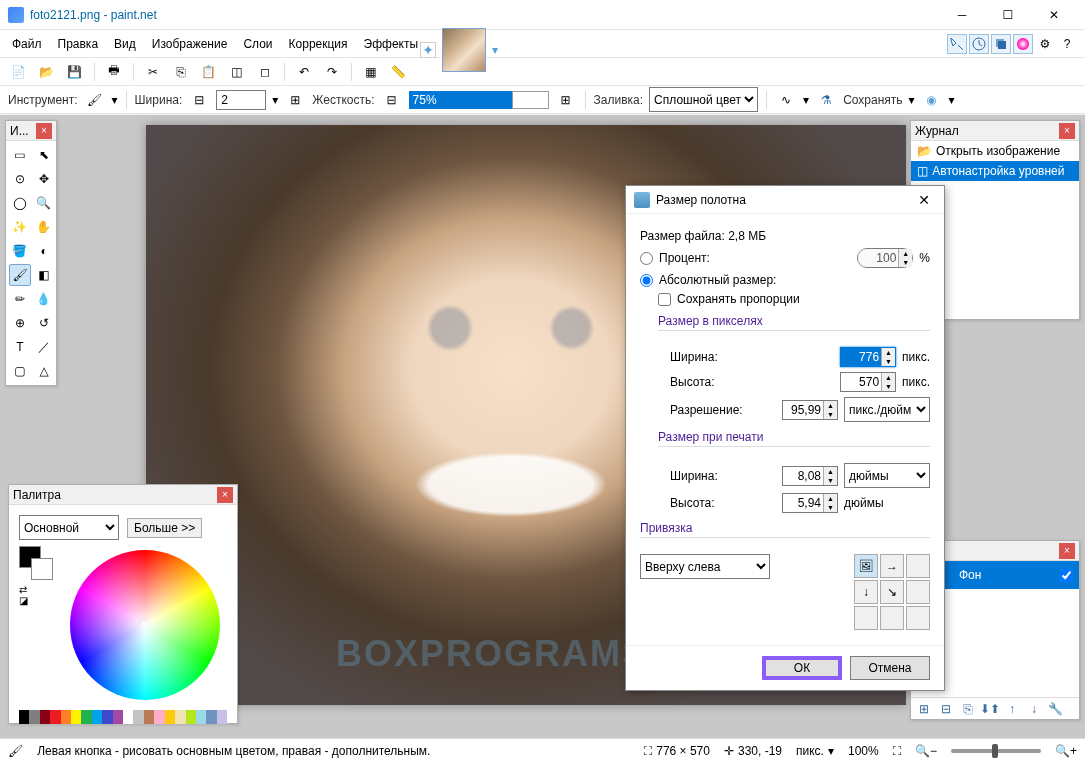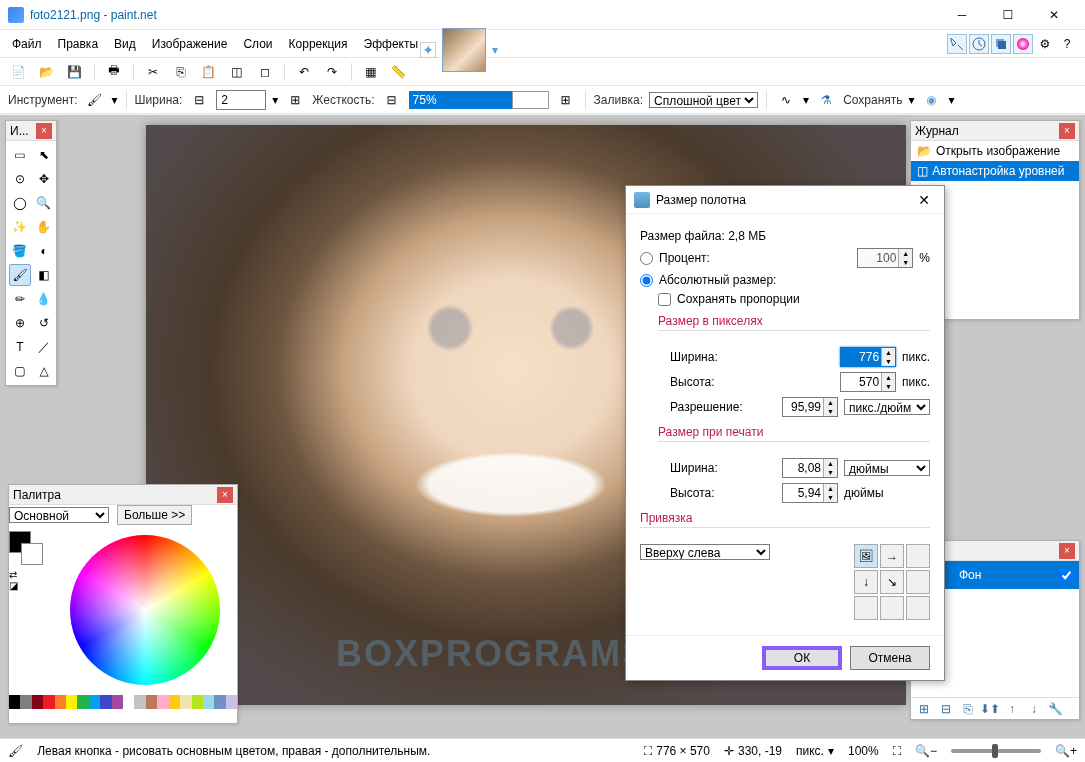--- a/index.html
+++ b/index.html
@@ -23,41 +23,41 @@
 .tb-right .btn.plain { border: none; background: transparent; }
 
 
 .toolbar { height: 28px; background: #fff; display: flex; align-items: center; padding: 0 8px; gap: 6px; border-bottom: 1px solid #e5e5e5; }
 .toolbar .tbtn { width: 22px; height: 22px; display: flex; align-items: center; justify-content: center; border-radius: 2px; }
 .toolbar .sep { width: 1px; height: 18px; background: #ddd; margin: 0 2px; }
 .toolbar .label { color: #333; }
 .toolbar input[type=text] { height: 20px; border: 1px solid #7a7a7a; padding: 0 4px; }
 .slider-track { height: 18px; background: #0078d7; color: #fff; padding: 0 4px; display: flex; align-items: center; width: 140px; position: relative; }
 .slider-track::after { content:''; position:absolute; right:0; top:0; bottom:0; width: 35px; background:#fff; border:1px solid #999; }
-select { height: 16px; border: 1px solid #7a7a7a; background: #fff; font-size: 12px; }
+select { height: 25px; border: 1px solid #7a7a7a; background: #fff; font-size: 12px; }
 
 
 .workarea { position: absolute; top: 115px; bottom: 24px; left: 0; right: 0; background: #c8c8c8; overflow: hidden; }
 .canvas { position: absolute; left: 146px; top: 10px; width: 760px; height: 580px; background: #fff; box-shadow: 0 0 10px rgba(0,0,0,0.3); overflow: hidden; }
 .photo { width: 100%; height: 100%; background: radial-gradient(ellipse 55% 65% at 48% 42%, #f6e0c8 0%, #efd6be 24%, #c7a380 40%, #6d5540 56%, #4a3a2c 72%, #524a4a 100%); position: relative; }
 .photo::before { content: ''; position: absolute; inset: 0; background: radial-gradient(circle at 40% 35%, rgba(90,110,140,0.35) 0 3%, transparent 4%), radial-gradient(circle at 56% 35%, rgba(90,110,140,0.35) 0 3%, transparent 4%), radial-gradient(ellipse 18% 8% at 48% 62%, rgba(255,255,255,0.85) 0 60%, transparent 70%); }
 .watermark { position: absolute; bottom: 30px; left: 50%; transform: translateX(-50%); font-size: 36px; font-weight: bold; color: rgba(100,160,200,0.35); letter-spacing: 2px; }
 
 
 .panel { position: absolute; background: #fff; border: 1px solid #b0b0b0; box-shadow: 1px 1px 3px rgba(0,0,0,0.15); }
 .panel-header { height: 20px; background: #f0f0f0; display: flex; align-items: center; padding: 0 4px; border-bottom: 1px solid #ddd; font-size: 12px; }
 .panel-header .close { margin-left: auto; width: 16px; height: 16px; background: #d9534f; color: #fff; display: flex; align-items: center; justify-content: center; font-size: 10px; }
 .tools-panel { left: 5px; top: 120px; width: 52px; }
 .tools-grid { display: grid; grid-template-columns: 1fr 1fr; gap: 2px; padding: 3px; }
 .tool { width: 22px; height: 22px; display: flex; align-items: center; justify-content: center; border-radius: 2px; }
 .tool.active { background: #cde6f7; border: 1px solid #7aa4d3; }
 
 
 .colors-panel { left: 8px; top: 484px; width: 230px; height: 240px; }
-.colors-body { padding: 0; }
+.colors-body { padding: 10px; }
 .colors-top { display: flex; gap: 8px; align-items: center; margin-bottom: 6px; }
 .colors-top select { width: 100px; }
 .swatch-pair { position: relative; width: 34px; height: 34px; }
 .swatch-pair .a { position: absolute; width: 22px; height: 22px; background: #000; border: 1px solid #888; top: 0; left: 0; }
 .swatch-pair .b { position: absolute; width: 22px; height: 22px; background: #fff; border: 1px solid #888; bottom: 0; right: 0; }
 .wheel { width: 150px; height: 150px; border-radius: 50%; margin: 4px auto; background: conic-gradient(red,yellow,lime,cyan,blue,magenta,red); position: relative; }
 .wheel::after { content:''; position:absolute; inset:0; border-radius:50%; background: radial-gradient(circle, #fff 0%, rgba(255,255,255,0) 70%); }
 .wheel .cursor { position:absolute; width:10px; height:10px; border:2px solid #000; border-radius:50%; left: 68px; top: 68px; background: transparent; }
 .palette-strip { height: 14px; display: flex; margin-top: 6px; }
 .palette-strip div { flex: 1; }
@@ -83,21 +83,21 @@
 .dialog-body { padding: 10px 14px 10px 14px; font-size: 12px; }
 .dlg-row { display: flex; align-items: center; margin: 5px 0; gap: 6px; }
 .dlg-row.indent { padding-left: 18px; }
 .dlg-row.indent2 { padding-left: 30px; }
 .num-input { width: 56px; display: flex; border: 1px solid #7a7a7a; height: 20px; }
 .num-input.hl { border: 1px solid #0078d7; box-shadow: 0 0 2px #0078d7; }
 .num-input input { border: none; width: 40px; text-align: right; padding-right: 2px; font-size: 12px; }
 .num-input.hl input { background: #0078d7; color: #fff; }
 .spin { width: 14px; display:flex; flex-direction:column; border-left:1px solid #aaa; }
 .spin div { flex:1; font-size:7px; text-align:center; line-height:9px; background:#f0f0f0; }
-.fieldset-label { margin: 8px 0 16px 18px; color: #be185d; }
+.fieldset-label { margin: 8px 0 16px 18px; color: #4c1d95; }
 .fieldset-label::after { content: ''; display: block; height: 1px; background: #ddd; margin-top: 2px; }
 .anchor-grid { display: grid; grid-template-columns: repeat(3, 24px); grid-template-rows: repeat(3, 24px); gap: 2px; }
 .anchor-grid .cell { border: 1px solid #aaa; background: #f0f0f0; display:flex; align-items:center; justify-content:center; font-size:12px; }
 .anchor-grid .cell.img { background: #cde6f7; }
 .dialog-footer { display: flex; justify-content: flex-end; gap: 8px; padding: 10px 14px; border-top: 1px solid #eee; }
 .dialog-footer button { width: 80px; height: 24px; border: 1px solid #7a7a7a; background: #e1e1e1; }
 .dialog-footer button.primary { border: 4px solid #8b5cf6; }
 
 
 .statusbar { position: absolute; bottom: 0; left: 0; right: 0; height: 24px; background: #fff; border-top: 1px solid #ddd; display: flex; align-items: center; padding: 0 8px; gap: 14px; font-size: 12px; }
@@ -350,21 +350,21 @@
     <span>Размер полотна</span>
     <div class="dclose">✕</div>
   </div>
   <div class="dialog-body">
     <div class="dlg-row">
         <span>Размер файла: 2,8 МБ</span>
       </div>
     <div class="dlg-row">
         <input type="radio" name="m" style="">
         <span>Процент:</span>
-      <div style="margin-left:auto;" class="num-input">
+      <div style="margin-left:auto;border-radius:10px;" class="num-input">
           <input disabled="" value="100" style="">
           <div class="spin">
             <div>▲</div>
             <div>▼</div>
           </div>
         </div>
       <span>%</span>
     </div>
     <div class="dlg-row">
         <input type="radio" name="m" checked="" style="">

